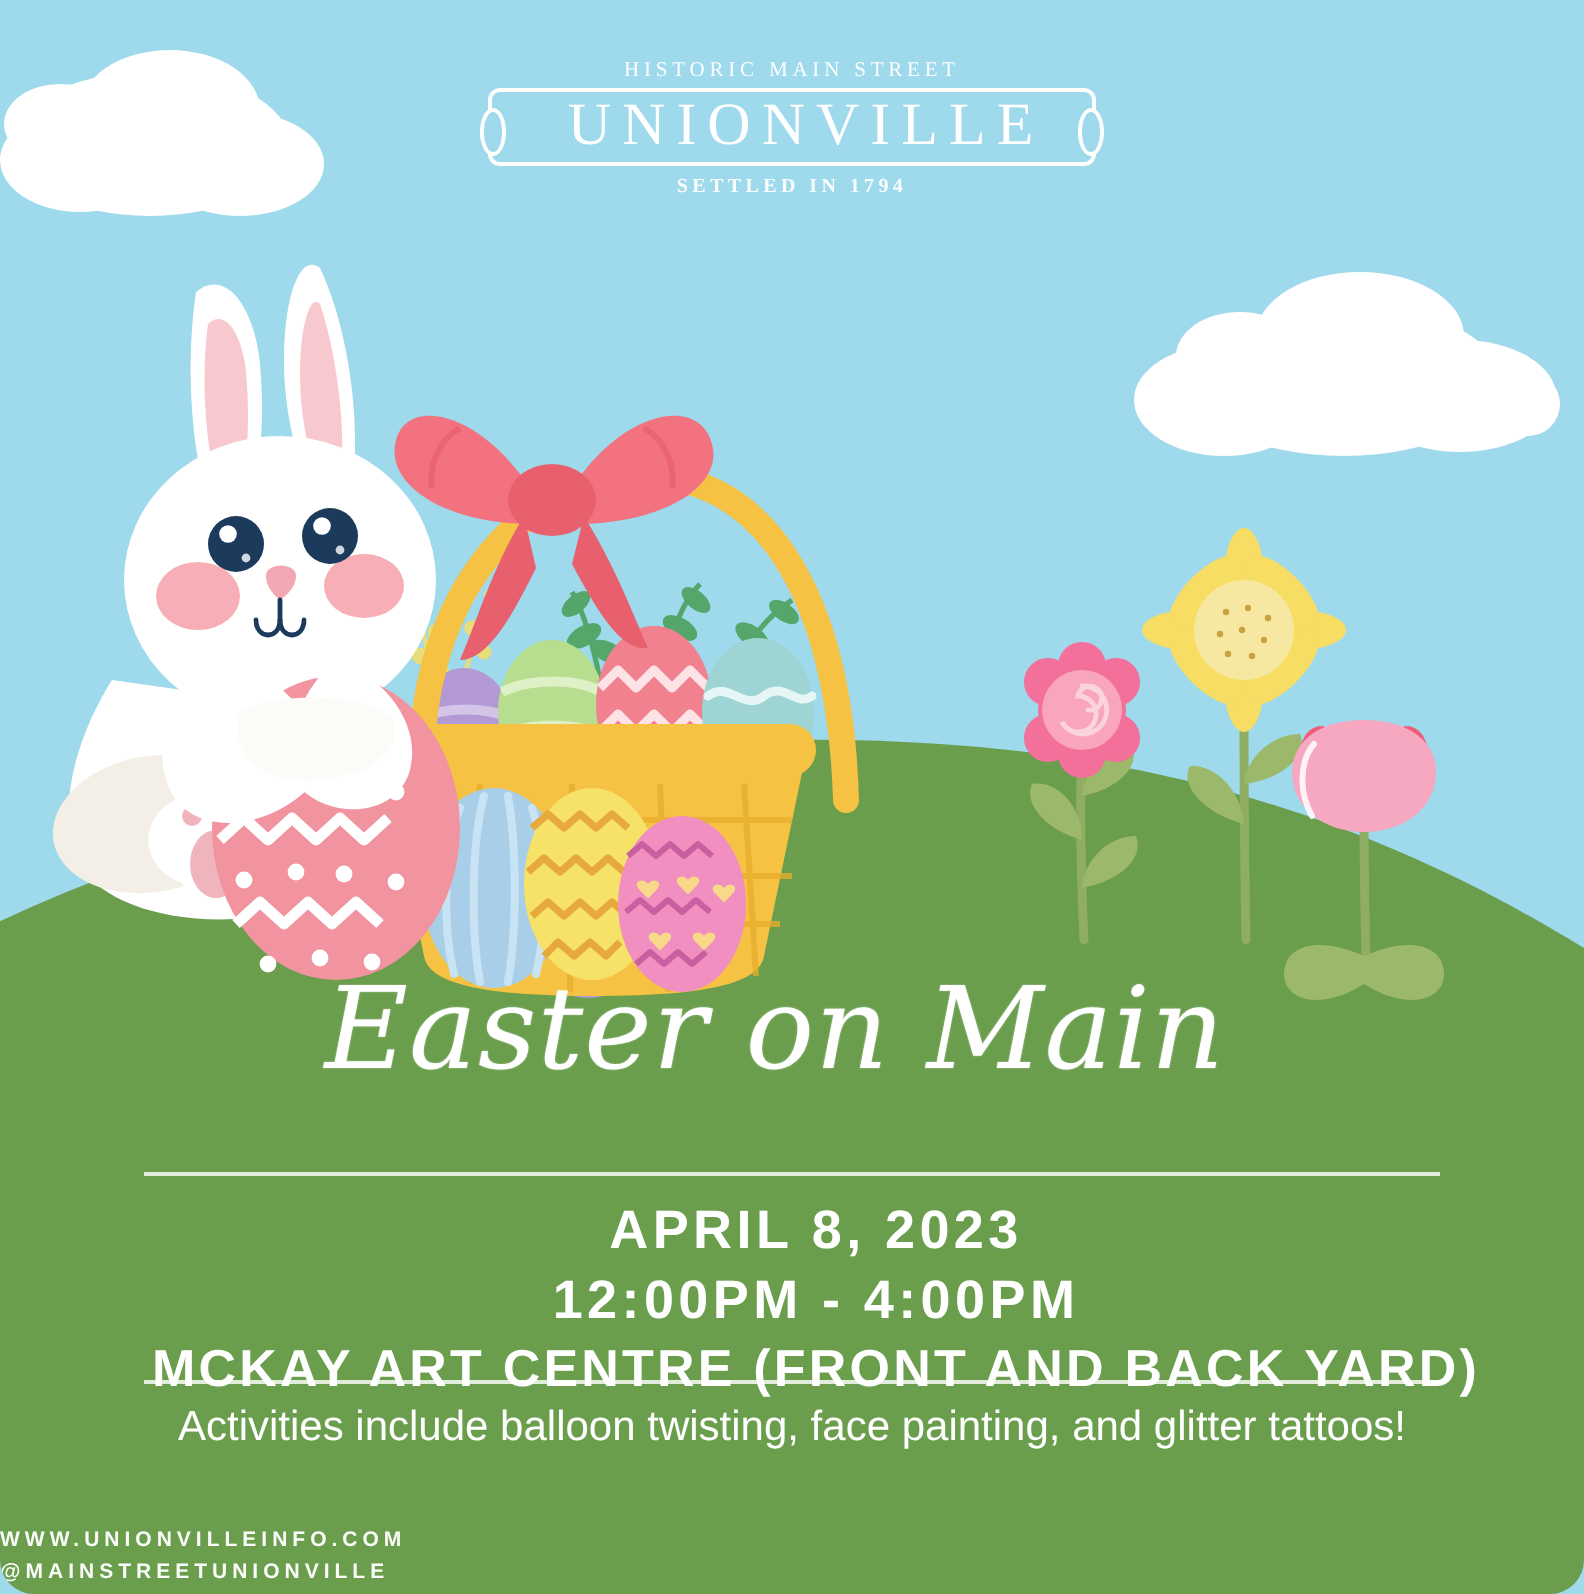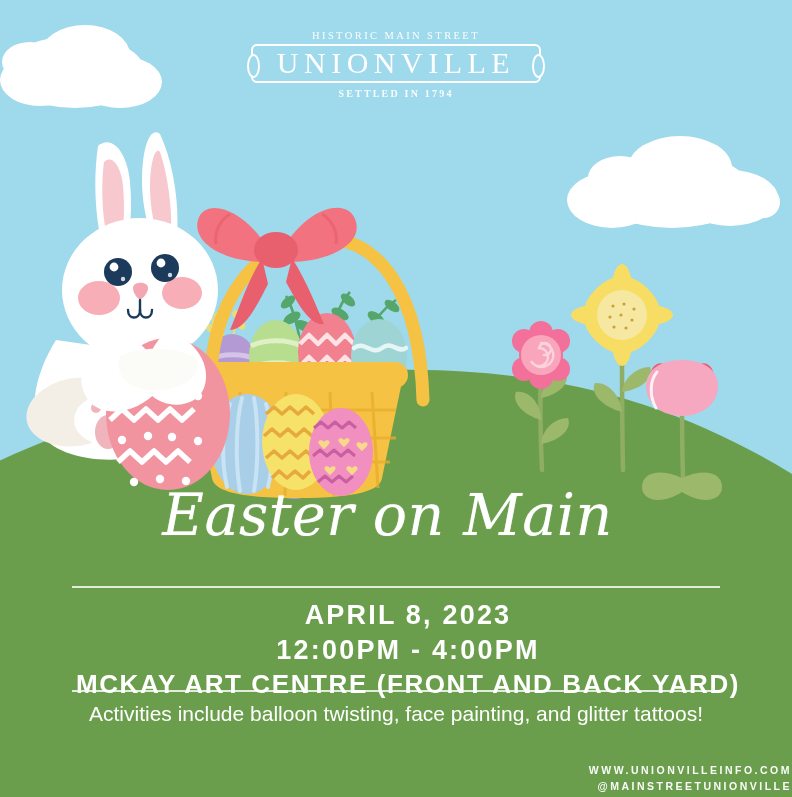--- a/index.html
+++ b/index.html
@@ -8,20 +8,21 @@
     font-family:"Liberation Sans", sans-serif;
     background:#9ed9ec;
     overflow:hidden;
   }
   #poster {
     position:relative;
     width:792px;
     height:797px;
     background:#9ed9ec;
     overflow:hidden;
+    border-radius:17px;
   }
   #scene { position:absolute; inset:0; }
   #scene svg { display:block; width:792px; height:797px; }
 
   
   .logo-wrap {
     position:absolute;
     left:0; right:0; top:30px;
     text-align:center;
     color:#ffffff;
@@ -31,21 +32,21 @@
     font-family:"Liberation Serif", serif;
     font-size:10.5px;
     letter-spacing:2.4px;
     color:#ffffff;
     opacity:.97;
   }
   .logo-plate {
     display:inline-block;
     position:relative;
     margin-top:3px;
-    padding:3px 26px 4px 26px;
+    padding:3px 26px 4px 40px;
   }
   .logo-plate .frame {
     position:absolute; inset:0;
     border:2px solid #ffffff;
     border-radius:6px;
   }
   .logo-plate .frame:before,
   .logo-plate .frame:after{
     content:"";
     position:absolute;
@@ -119,21 +120,21 @@
     text-align:center;
     color:#ffffff;
     font-size:21px;
     line-height:1.33;
     font-weight:500;
   }
 
   .footer {
     position:absolute;
     left:0; right:0; top:762px;
-    text-align:right;
+    text-align:left;
     color:#ffffff;
   }
   .footer div {
     font-size:10.5px;
     letter-spacing:2.5px;
     line-height:1.55;
     font-weight:bold;
     opacity:.97;
   }
 </style>

